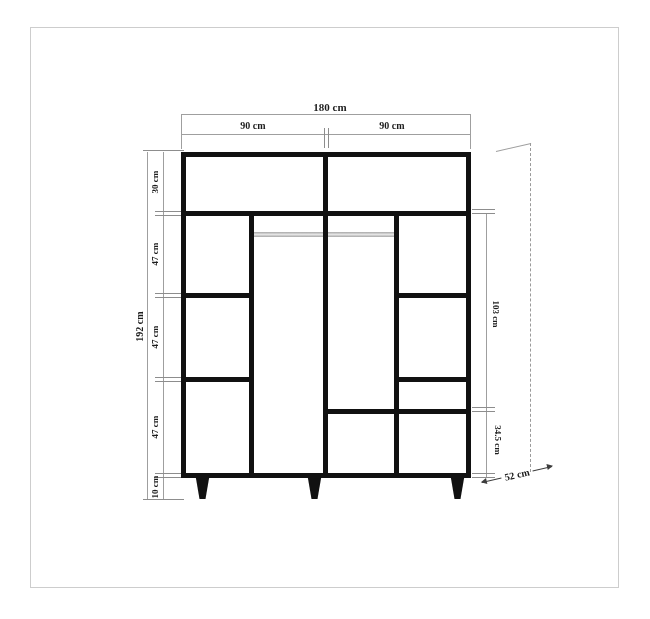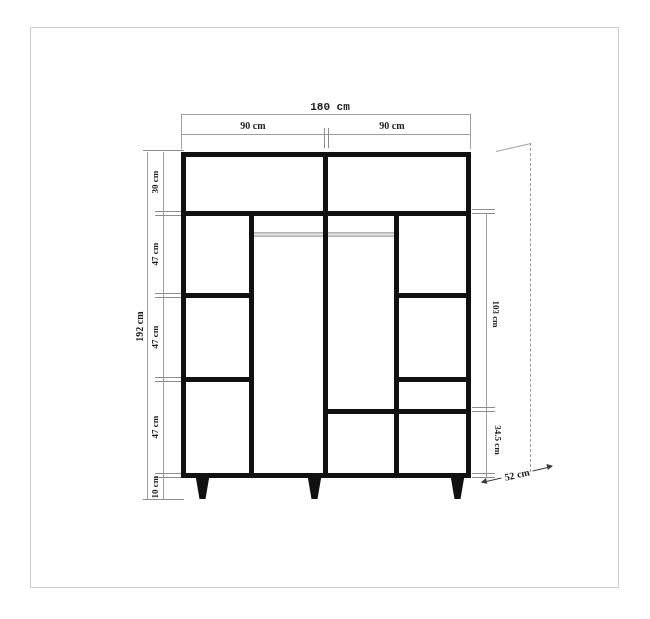--- a/index.html
+++ b/index.html
@@ -48,21 +48,21 @@
                border:1px solid #cdcdcd;}
 </style>
 </head>
 <body>
 
 <div id="canvas">
 
   <div id="page-border"></div>
 
   <div class="dline" style="left:181px;top:114px;width:290px;height:1px;"></div>
-  <div class="lbl lbl-lg" style="left:300px;top:102px;width:60px;font-family:Liberation Mono, monospace;">180 cm</div>
+  <div class="lbl lbl-lg" style="left:300px;top:102px;width:60px;">180 cm</div>
 
   <div class="dline" style="left:181px;top:134px;width:290px;height:1px;"></div>
   <div class="lbl lbl-md" style="left:223px;top:121px;width:60px;">90 cm</div>
   <div class="lbl lbl-md" style="left:362px;top:121px;width:60px;">90 cm</div>
 
   <div class="dline" style="left:181px;top:114px;width:1px;height:35px;"></div>
   <div class="dline" style="left:470px;top:114px;width:1px;height:35px;"></div>
   <div class="vtick" style="left:324px;top:128px;height:20px;"></div>
   <div class="vtick" style="left:328px;top:128px;height:20px;"></div>
 

